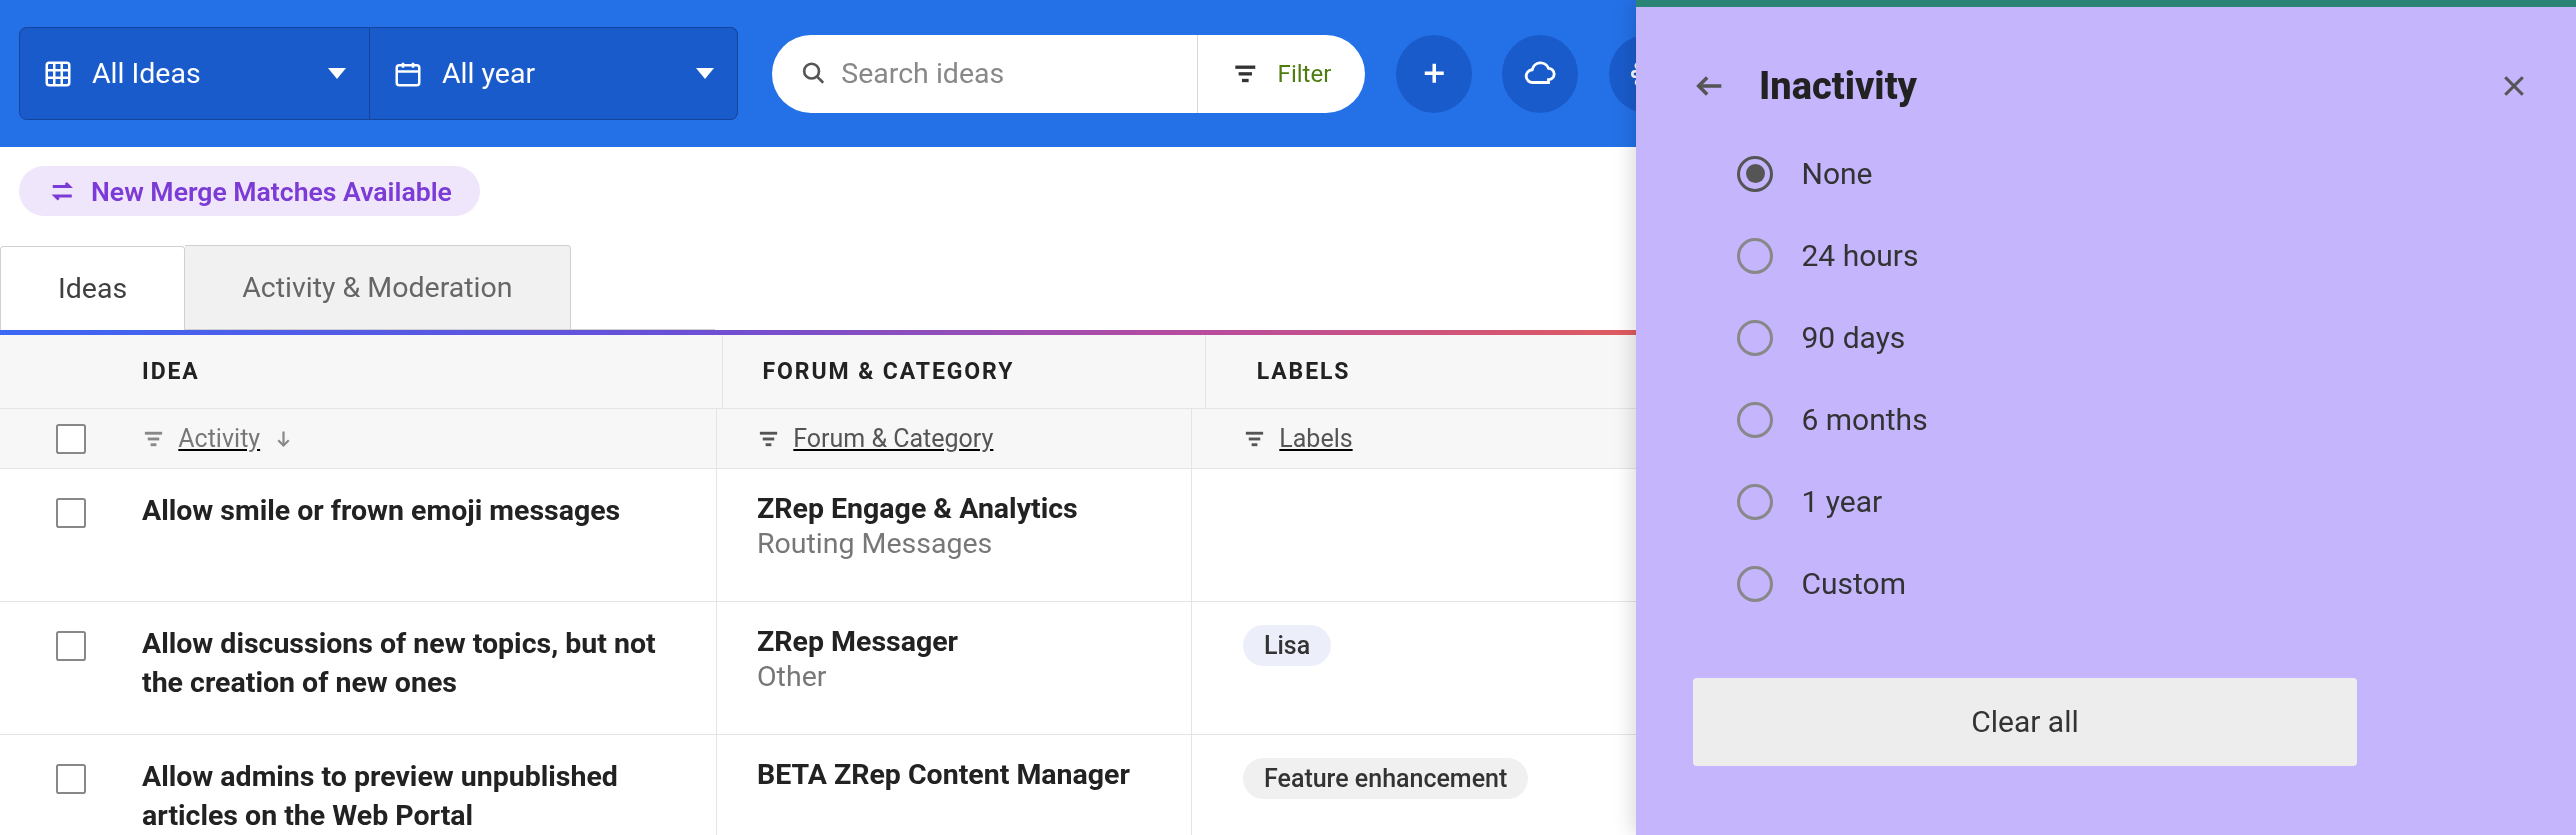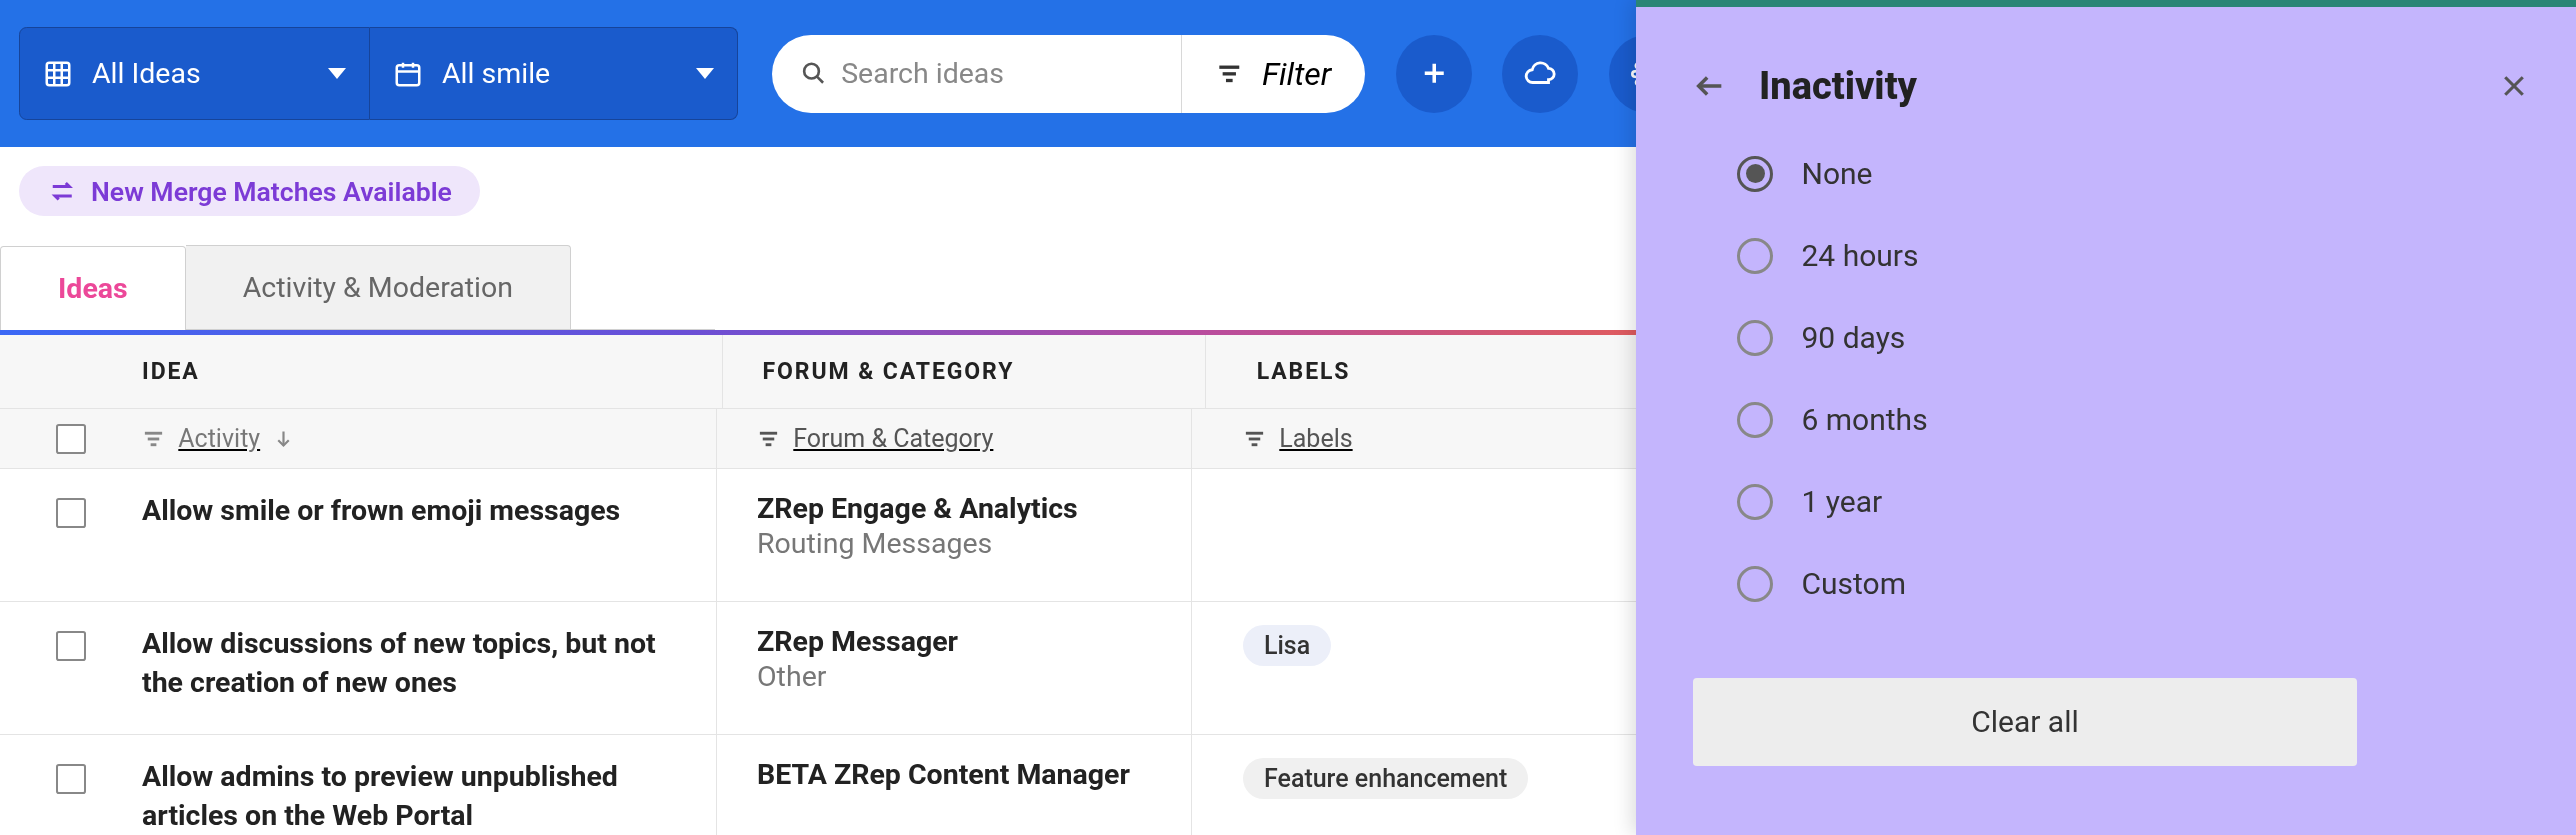--- a/index.html
+++ b/index.html
@@ -87,23 +87,22 @@
     border: none;
     outline: none;
     font-size: 28.5px;
     color: #333;
     width: 100%;
   }
   .search-input::placeholder { color: #888; }
   .filter-section {
     padding: 0 34px;
     gap: 19px;
-    color: #000000;
-    font-size: 32px;
-    font-style: italic;
+    color: #4d7c0f;
+    font-size: 24px;
   }
   
   .circle-btn {
     width: 78px;
     height: 78px;
     border-radius: 50%;
     background: #1A5BCC;
     display: flex;
     align-items: center;
     justify-content: center;
@@ -139,22 +138,22 @@
   }
   .tab {
     padding: 25px 57px;
     font-size: 28.5px;
     color: #666;
     cursor: pointer;
     border: 1.9px solid transparent;
     border-bottom: none;
   }
   .tab.active {
-    font-weight: 700;
-    color: #ec4899;
+    font-weight: 400;
+    color: #404040;
     border-color: #d0d0d0;
     border-radius: 3.8px 3.8px 0 0;
     background: #fff;
     position: relative;
     top: 1.9px;
   }
   .tab.inactive {
     background: #f1f1f1;
     border-color: #d0d0d0;
     border-left: none;
@@ -332,21 +331,21 @@
       <span class="spacer"></span>
       <span class="chev-down"></span>
     </div>
     <div class="dropdown-btn right">
       <svg width="30" height="30" viewBox="0 0 24 24" fill="none" stroke="#fff" stroke-width="2">
           <rect x="3" y="5" width="18" height="16" rx="2"></rect>
           <line x1="3" y1="10" x2="21" y2="10"></line>
           <line x1="8" y1="3" x2="8" y2="7"></line>
           <line x1="16" y1="3" x2="16" y2="7"></line>
         </svg>
-      <span>All smile</span>
+      <span>All year</span>
       <span class="spacer"></span>
       <span class="chev-down"></span>
     </div>
   </div>
 
   <div class="search-pill">
     <div class="search-section search-input-wrap">
       <svg width="28.5" height="28.5" viewBox="0 0 24 24" fill="none" stroke="#555" stroke-width="2.5">
           <circle cx="10" cy="10" r="7"></circle>
           <line x1="15" y1="15" x2="21" y2="21"></line>

